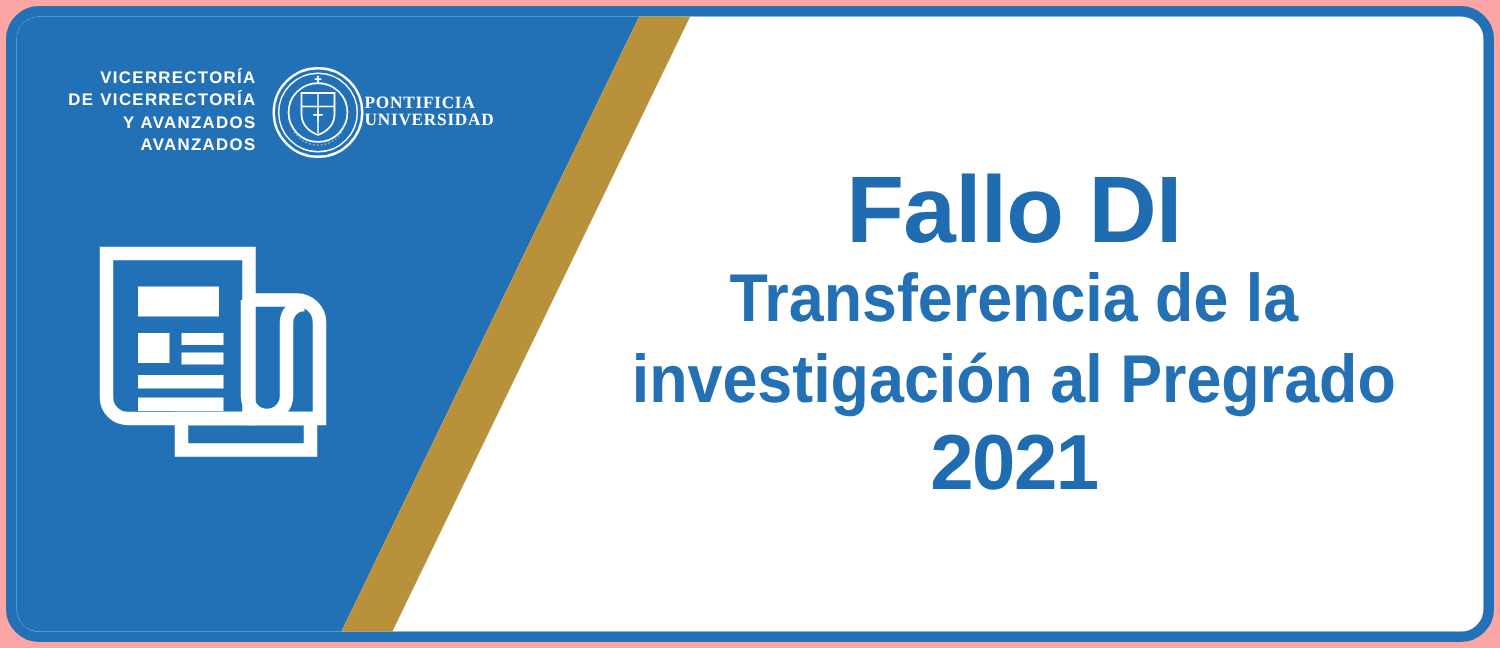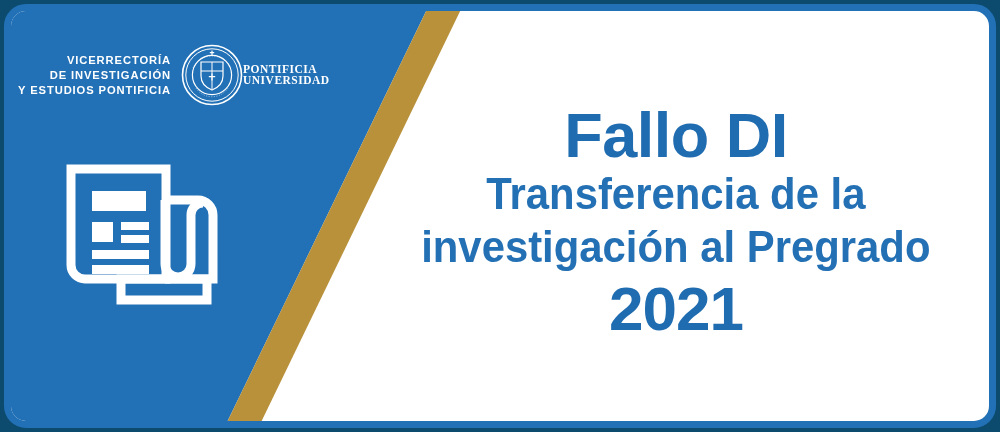--- a/index.html
+++ b/index.html
@@ -11,21 +11,21 @@
     font-family: "Liberation Sans", sans-serif;
   }
 
   
   .banner {
     position: relative;
     width: 1000px;
     height: 432px;
     box-sizing: border-box;
     padding: 4px;
-    background: #0c4a6e;
+    background: #fca5a5;
     overflow: hidden;
   }
   .banner-inner {
     position: relative;
     width: 992px;
     height: 424px;
     box-sizing: border-box;
     border: 7px solid #2270b5;
     border-radius: 22px;
     background: #ffffff;
@@ -148,42 +148,42 @@
     font-weight: bold;
     font-size: 45px;
     line-height: 1.18;
     color: #2470b4;
     transform: scaleX(0.93);
     transform-origin: center;
   }
   .t-year {
     font-family: "Liberation Sans", sans-serif;
     font-weight: bold;
-    font-size: 62px;
+    font-size: 52px;
     line-height: 1.1;
     color: #1f6cb0;
     margin-top: 2px;
     letter-spacing: -1px;
   }
 </style>
 </head>
 <body>
 
 <div class="banner">
   <div class="banner-inner">
 
     <div class="blue-panel"></div>
     <div class="gold-band"></div>
 
     <div class="header">
 
       <div class="vriea">
         <div>VICERRECTORÍA</div>
-        <div>DE INVESTIGACIÓN</div>
-        <div>Y ESTUDIOS PONTIFICIA</div>
+        <div>DE VICERRECTORÍA</div>
+        <div>Y AVANZADOS AVANZADOS</div>
       </div>
 
       <span class="crest">
         <svg viewBox="0 0 62 62" width="62" height="62" aria-hidden="true">
           <circle cx="31" cy="31" r="29.5" fill="none" stroke="#ffffff" stroke-width="1.6"></circle>
           <circle cx="31" cy="31" r="26.2" fill="none" stroke="#ffffff" stroke-width="1"></circle>
           <circle cx="31" cy="31" r="19.6" fill="none" stroke="#ffffff" stroke-width="1.2"></circle>
 
           <path d="M20 18 h22 v14 c0 8 -6 12 -11 14 c-5 -2 -11 -6 -11 -14 z" fill="none" stroke="#ffffff" stroke-width="1.2"></path>
           <line x1="31" y1="18" x2="31" y2="45" stroke="#ffffff" stroke-width="1"></line>

